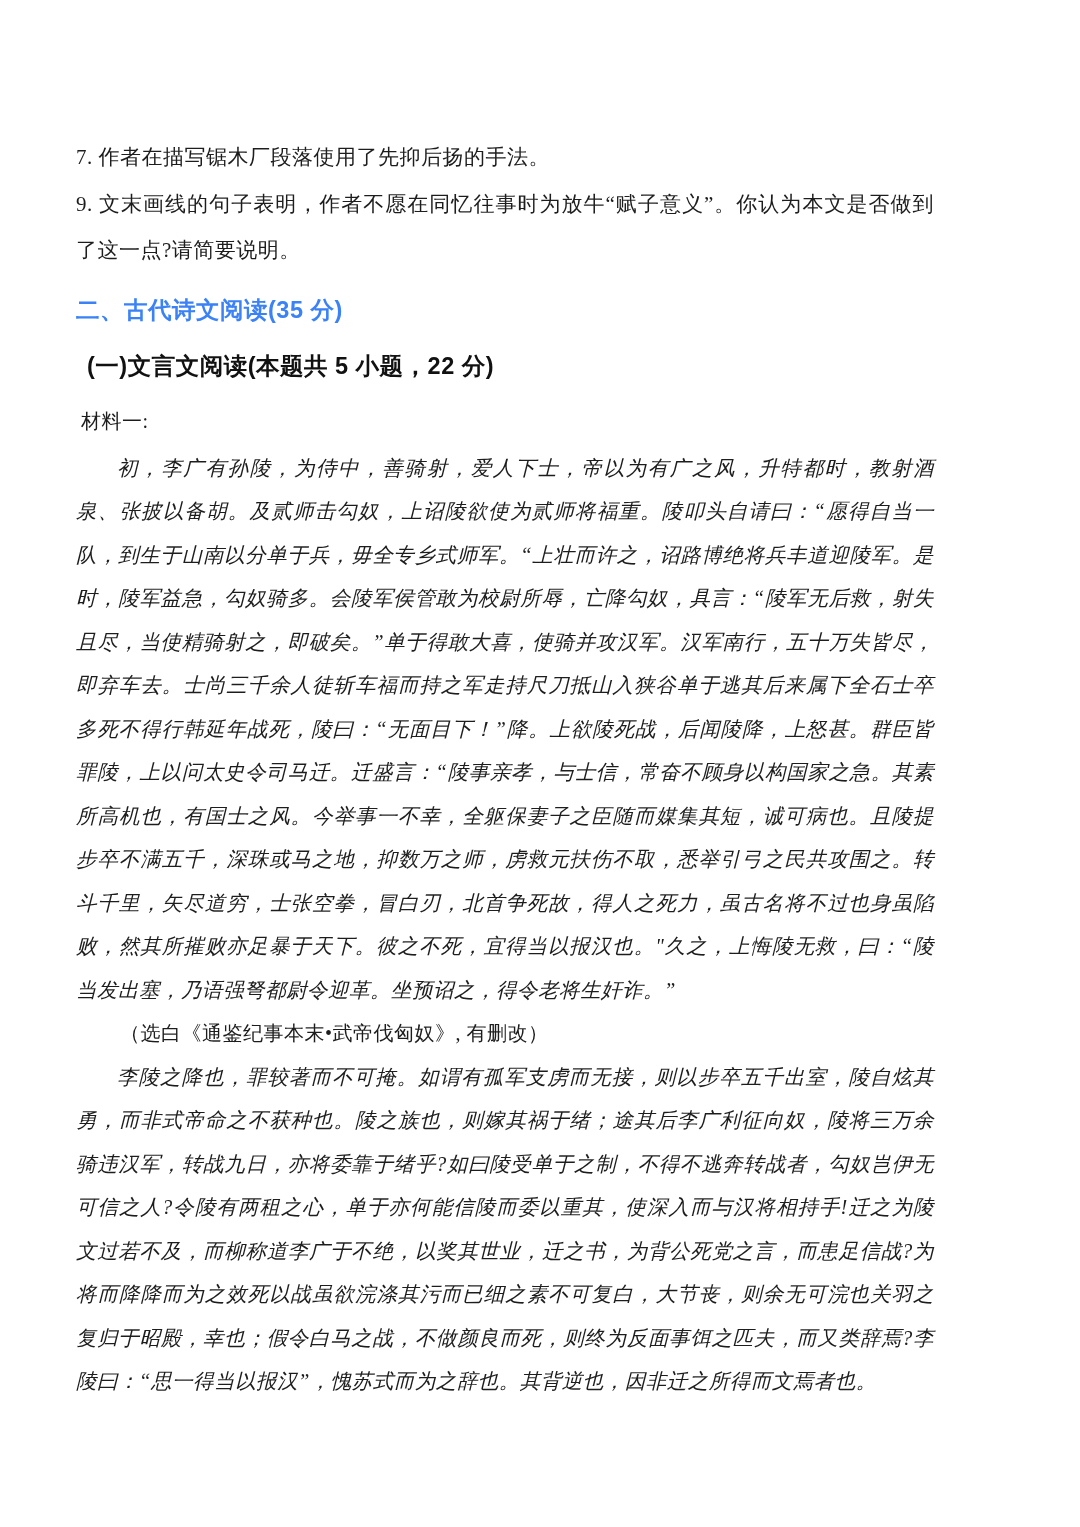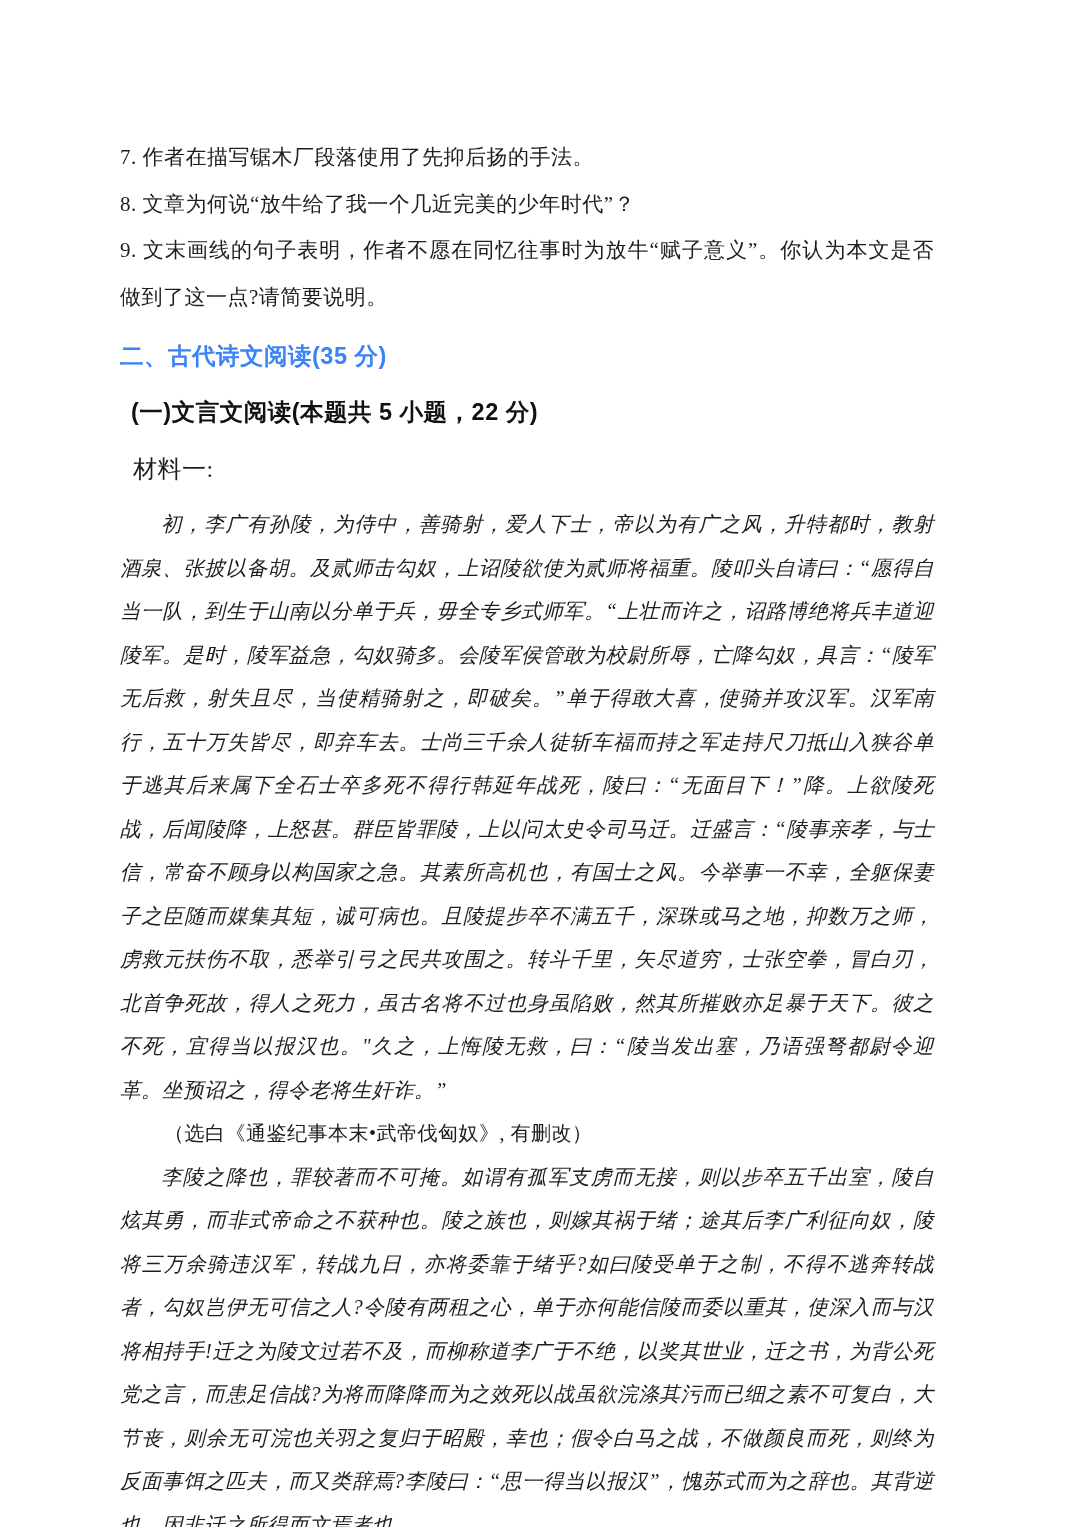--- a/index.html
+++ b/index.html
@@ -6,21 +6,21 @@
     margin: 0;
     padding: 0;
     background: #ffffff;
   }
   .page {
     position: relative;
     width: 1080px;
     height: 1527px;
     background: #ffffff;
     box-sizing: border-box;
-    padding: 134px 146px 0 120px;
+    padding: 134px 146px 0 76px;
     font-family: "Liberation Serif", serif;
     color: #1d1d1d;
     overflow: hidden;
   }
   .question {
     margin: 0;
     font-size: 21px;
     line-height: 46.5px;
     text-align: justify;
     letter-spacing: 0.5px;
@@ -37,22 +37,22 @@
   .subsection-title {
     margin: 11px;
     font-family: "Liberation Sans", sans-serif;
     font-weight: 700;
     font-size: 23.5px;
     line-height: 45px;
     color: #111111;
     letter-spacing: 0.5px;
   }
   .material-label {
-    margin: 13px;
-    font-size: 24px;
+    margin: 5px;
+    font-size: 20px;
     line-height: 42px;
     letter-spacing: 0.5px;
   }
   .material-body {
     margin: 0;
     font-size: 20.5px;
     line-height: 43.5px;
     text-align: justify;
     text-indent: 2em;
     letter-spacing: 0.5px;
@@ -65,21 +65,20 @@
     text-indent: 2.2em;
     letter-spacing: 0.5px;
   }
 </style>
 </head>
 <body>
 
 <div class="page">
 
   <p class="question">7. 作者在描写锯木厂段落使用了先抑后扬的手法。</p>
-  <p class="question">8.  文章为何说“放牛给了我一个几近完美的少年时代”？</p>
   <p class="question">9. 文末画线的句子表明，作者不愿在同忆往事时为放牛“赋子意义”。你认为本文是否做到了这一点?请简要说明。</p>
 
   <h2 class="section-title">二、古代诗文阅读(35 分)</h2>
   <h3 class="subsection-title">(一)文言文阅读(本题共 5 小题，22 分)</h3>
 
   <p class="material-label">材料一:</p>
   <p class="material-body">初，李广有孙陵，为侍中，善骑射，爱人下士，帝以为有广之风，升特都时，教射酒泉、张披以备胡。及贰师击勾奴，上诏陵欲使为贰师将福重。陵叩头自请曰：“愿得自当一队，到生于山南以分单于兵，毋全专乡式师军。“上壮而许之，诏路博绝将兵丰道迎陵军。是时，陵军益急，勾奴骑多。会陵军侯管敢为校尉所辱，亡降勾奴，具言：“陵军无后救，射失且尽，当使精骑射之，即破矣。”单于得敢大喜，使骑并攻汉军。汉军南行，五十万失皆尽，即弃车去。士尚三千余人徒斩车福而持之军走持尺刀抵山入狭谷单于逃其后来属下全石士卒多死不得行韩延年战死，陵曰：“无面目下！”降。上欲陵死战，后闻陵降，上怒甚。群臣皆罪陵，上以问太史令司马迁。迁盛言：“陵事亲孝，与士信，常奋不顾身以构国家之急。其素所高机也，有国士之风。今举事一不幸，全躯保妻子之臣随而媒集其短，诚可病也。且陵提步卒不满五千，深珠或马之地，抑数万之师，虏救元扶伤不取，悉举引弓之民共攻围之。转斗千里，矢尽道穷，士张空拳，冒白刃，北首争死故，得人之死力，虽古名将不过也身虽陷败，然其所摧败亦足暴于天下。彼之不死，宜得当以报汉也。"久之，上悔陵无救，曰：“陵当发出塞，乃语强弩都尉令迎革。坐预诏之，得令老将生奸诈。”</p>
   <p class="material-source">（选白《通鉴纪事本末•武帝伐匈奴》, 有删改）</p>
 
   <p class="material-body">李陵之降也，罪较著而不可掩。如谓有孤军支虏而无接，则以步卒五千出室，陵自炫其勇，而非式帝命之不获种也。陵之族也，则嫁其祸于绪；途其后李广利征向奴，陵将三万余骑违汉军，转战九日，亦将委靠于绪乎?如曰陵受单于之制，不得不逃奔转战者，勾奴岂伊无可信之人?令陵有两租之心，单于亦何能信陵而委以重其，使深入而与汉将相持手!迁之为陵文过若不及，而柳称道李广于不绝，以奖其世业，迁之书，为背公死党之言，而患足信战?为将而降降而为之效死以战虽欲浣涤其污而已细之素不可复白，大节丧，则余无可浣也关羽之复归于昭殿，幸也；假令白马之战，不做颜良而死，则终为反面事饵之匹夫，而又类辞焉?李陵曰：“思一得当以报汉”，愧苏式而为之辞也。其背逆也，因非迁之所得而文焉者也。</p>

